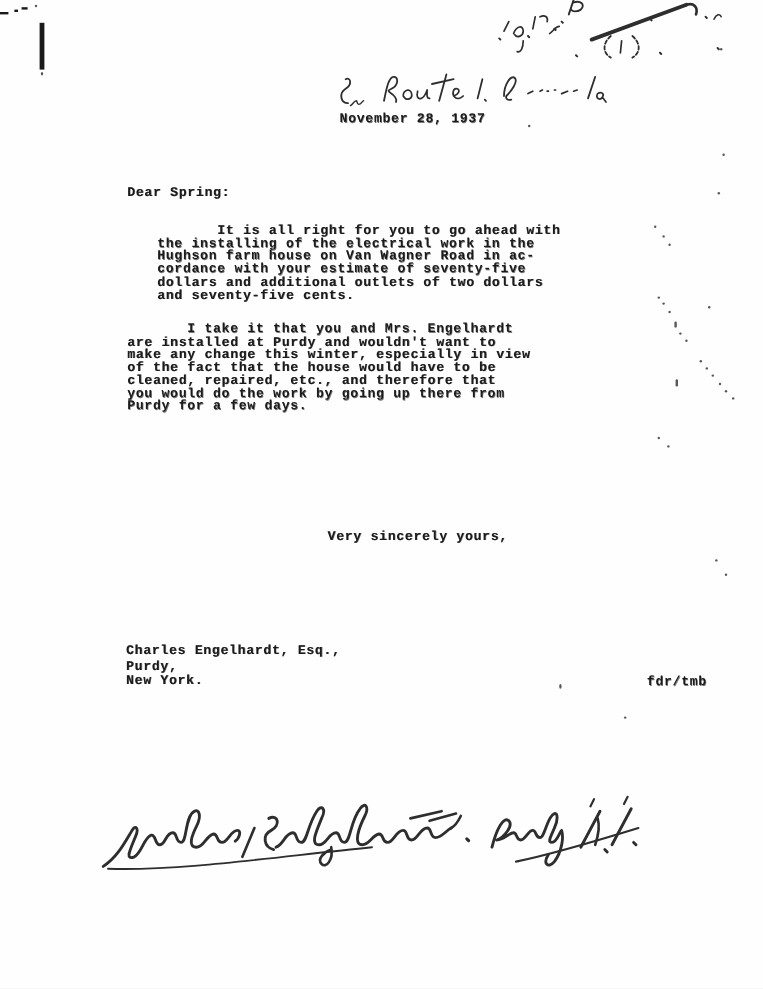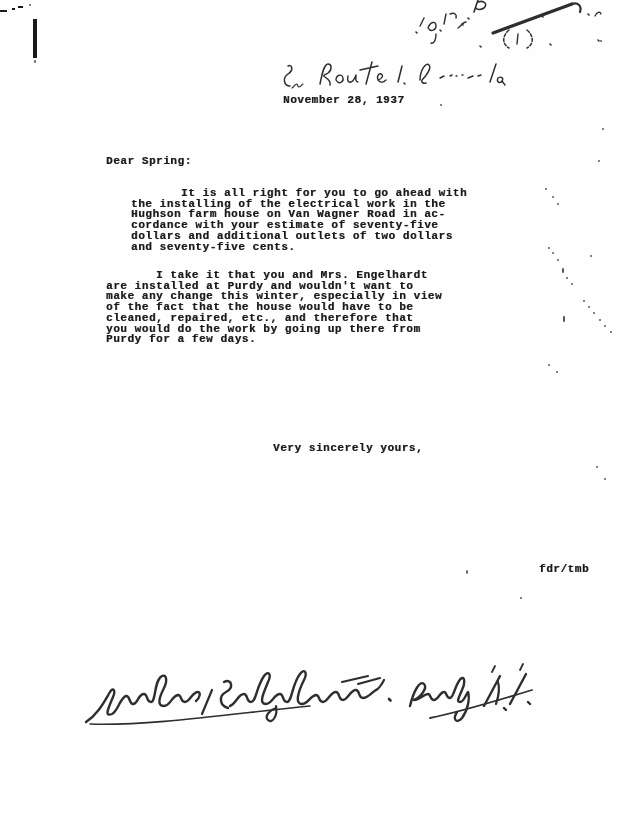--- a/index.html
+++ b/index.html
@@ -86,20 +86,23 @@
   <div class="typed" style="left:106px;top:270px;">       I take it that you and Mrs. Engelhardt
 are installed at Purdy and wouldn't want to
 make any change this winter, especially in view
 of the fact that the house would have to be
 cleaned, repaired, etc., and therefore that
 you would do the work by going up there from
 Purdy for a few days.</div>
 
   <div class="typed" style="left:273px;top:427px;margin-top:16px;">Very sincerely yours,</div>
 
+  <div class="typed addr" style="left:105px;top:537px;">Charles Engelhardt, Esq.,
+Purdy,
+New York.</div>
 
   <div class="typed" style="left:539px;top:564px;">fdr/tmb</div>
 
   <svg class="hand" style="left:80px;top:662px;" width="490" height="68" viewBox="0 0 490 68" aria-label="Charles Engelhardt.">
 
     <path d="M10,62 C70,64 150,52 230,44" stroke-width="1.6"></path>
 
     <path d="M6,60 C18,52 24,40 30,30 C33,25 36,28 33,35 C28,47 24,55 32,52 C38,49 40,36 46,34 C50,33 49,42 53,42 C58,42 58,32 64,32 C68,32 66,40 71,40 C76,40 74,18 82,14 C86,12 88,18 84,26 C80,34 76,44 84,44 C90,44 92,34 98,33 C102,33 100,40 105,40 C110,40 112,30 118,30 C121,30 120,36 116,39" stroke-width="2.4"></path>
     <path d="M122,52 L132,28" stroke-width="2.2"></path>
 

